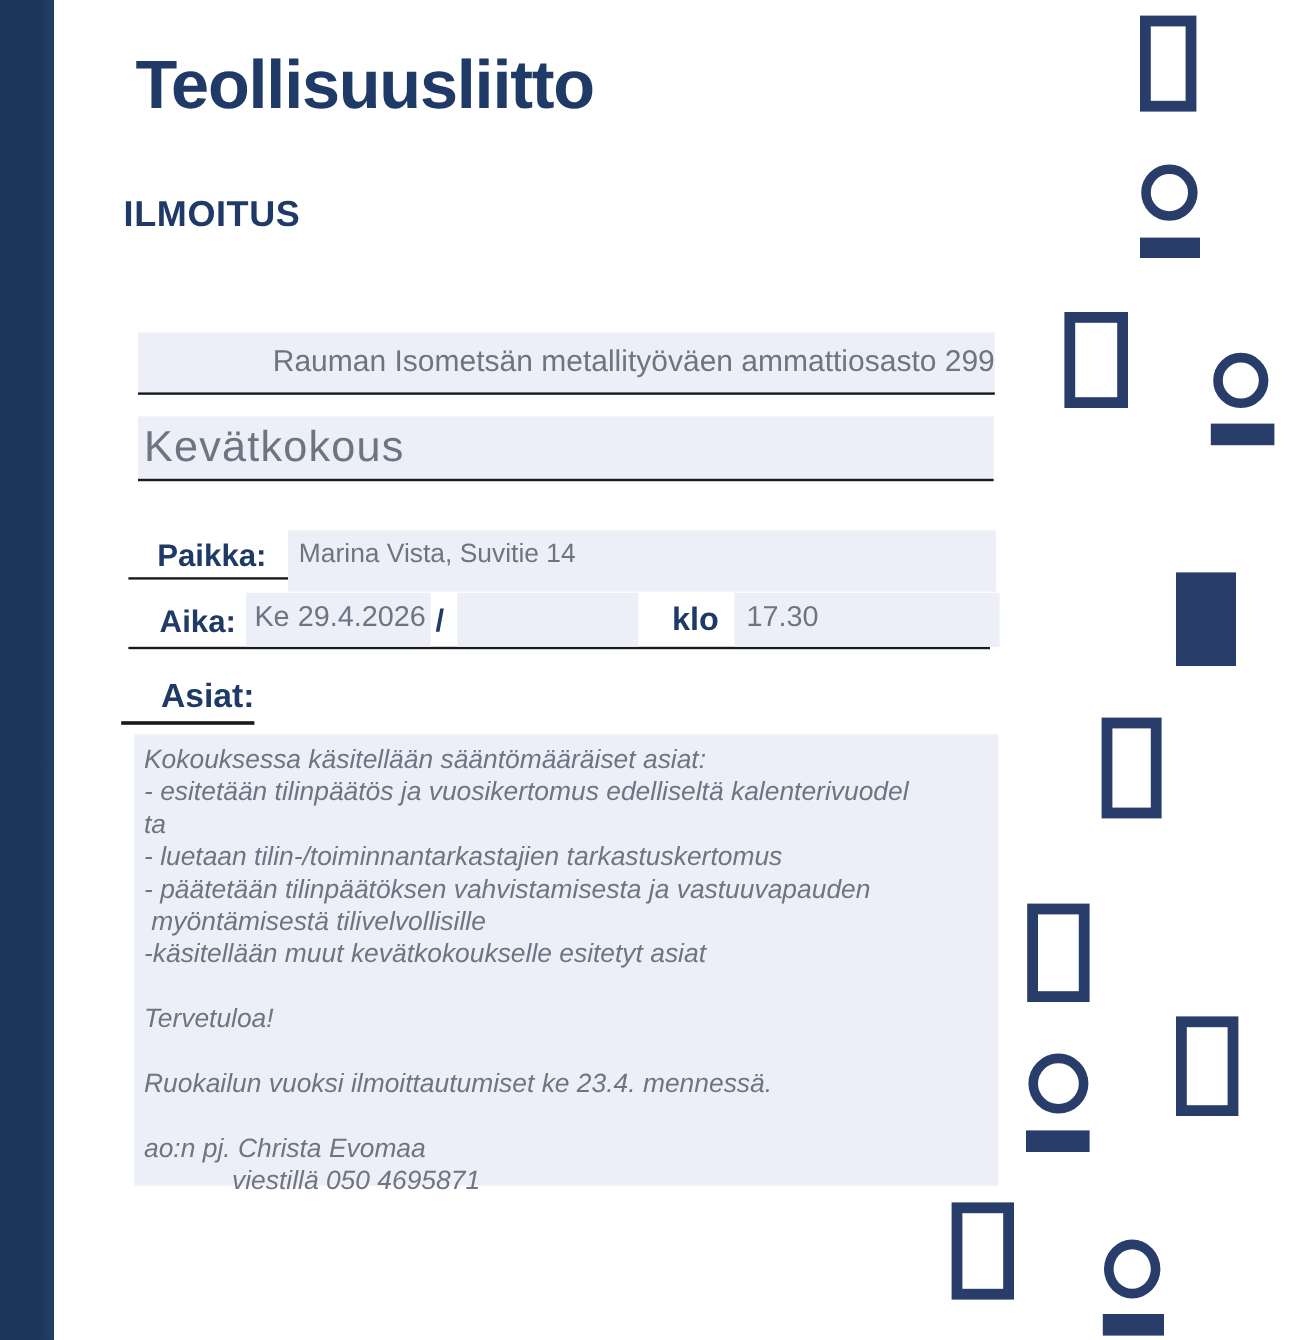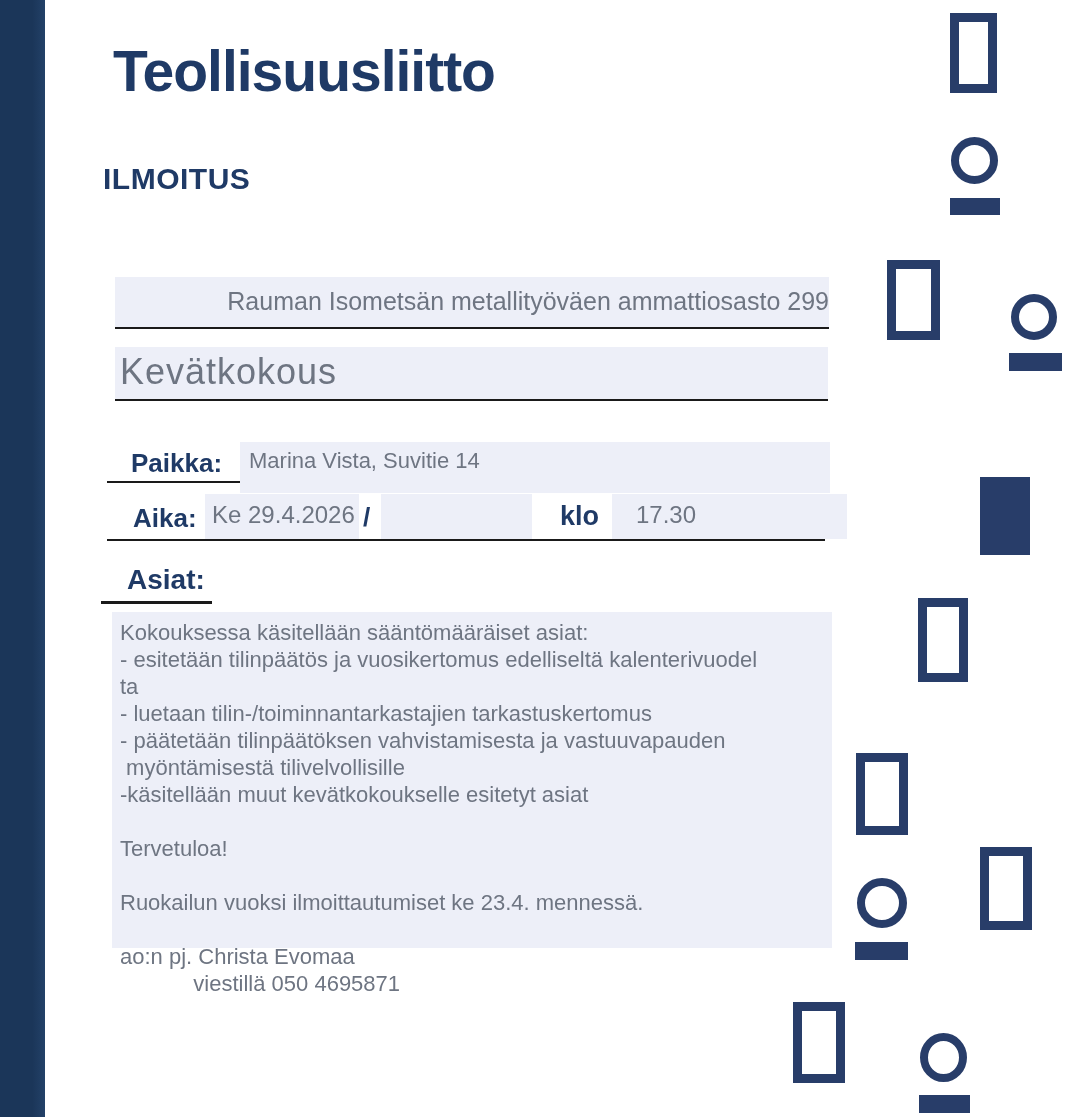--- a/index.html
+++ b/index.html
@@ -59,32 +59,32 @@
   .form-label{
     position:absolute;font-weight:bold;color:var(--navy);
   }
   .lbl-paikka{left:24px;top:6px;font-size:26px;}
   .box-paikka{left:133px;top:0;width:581px;height:51px;font-size:22px;line-height:38px;padding-left:9px;}
   .lbl-aika{left:26px;top:11px;font-size:26px;}
   .box-date1{left:98px;top:2px;width:147px;height:45px;font-size:24px;line-height:42px;padding-left:7px;}
   .sep-aika{left:256px;top:10px;font-size:26px;}
   .box-date2{left:274px;top:2px;width:142px;height:45px;font-size:24px;line-height:42px;padding-left:9px;}
   .lbl-klo{left:453px;top:9px;font-size:27px;}
-  .box-klo{left:505px;top:2px;width:211px;height:45px;font-size:24px;line-height:42px;padding-left:24px;}
+  .box-klo{left:505px;top:2px;width:211px;height:45px;font-size:24px;line-height:42px;padding-left:10px;}
   .asiat-heading{
     position:absolute;left:101px;top:564px;width:111px;
-    border-bottom:3px solid var(--line);padding-bottom:5px;
+    border-bottom:3px solid var(--line);padding-bottom:5px;text-align:right;
   }
   .asiat-heading span{
     display:inline-block;margin-left:26px;
     font-size:28px;font-weight:bold;color:var(--navy);
   }
   .body-box{
-    position:absolute;left:112px;top:612px;width:720px;height:336px;
-    background:var(--field-bg);box-sizing:border-box;
+    position:absolute;left:112px;top:612px;width:720px;height:376px;
+    background:var(--field-bg);box-sizing:border-box;font-style:italic;
   }
   .body-text{
     margin:0;padding:7px 8px;
     font-family:"Liberation Sans", sans-serif;
     font-size:22px;line-height:27px;color:var(--field-text);
     white-space:pre;overflow:hidden;
   }
   .deco{position:absolute;box-sizing:border-box;}
   .deco.rect-outline{border:9px solid var(--shape);background:transparent;}
   .deco.circle-outline{border:8px solid var(--shape);border-radius:50%;background:transparent;}

